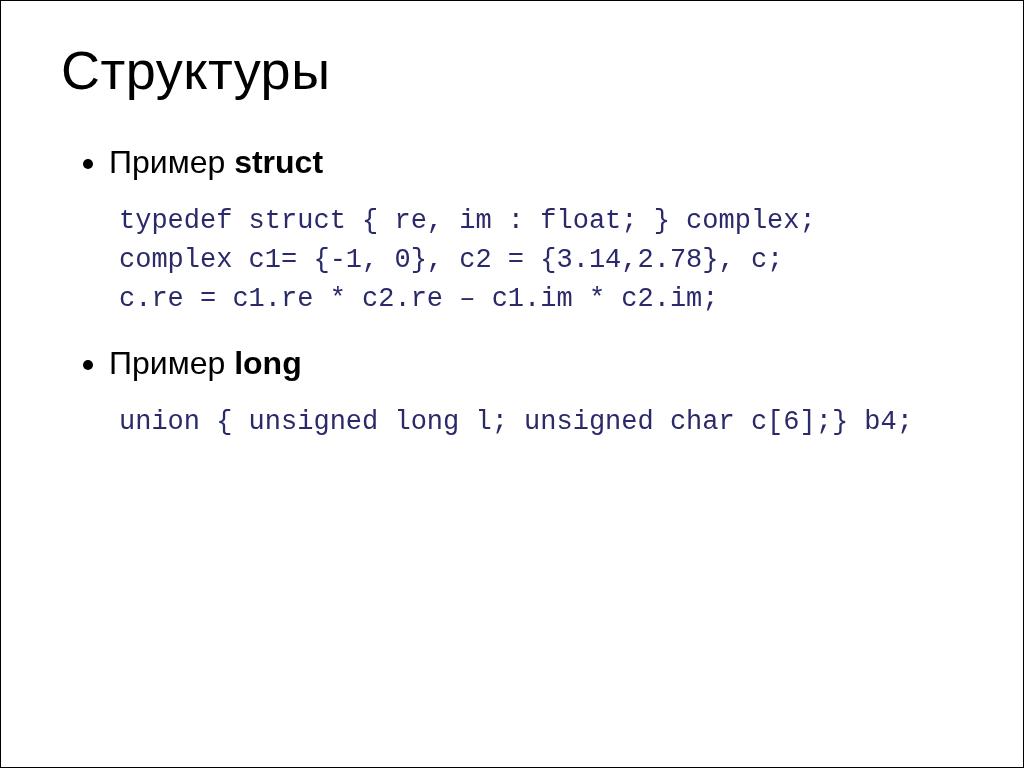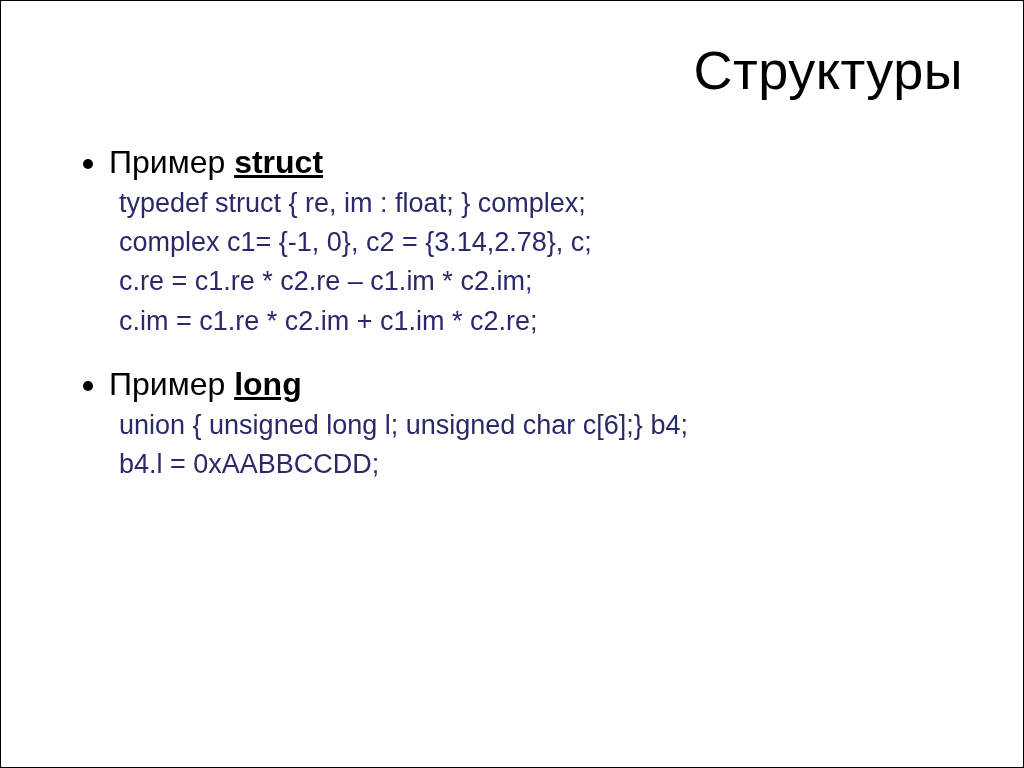--- a/index.html
+++ b/index.html
@@ -13,44 +13,44 @@
   }
   .slide {
     box-sizing: border-box;
     width: 1024px;
     height: 768px;
     border: 1px solid #000;
     padding: 28px 60px 40px 60px;
     position: relative;
   }
   .title {
-    text-align: right;
+    text-align: left;
     font-size: 54px;
     font-weight: 400;
     margin: 10px 0 40px 0;
     letter-spacing: 0.5px;
   }
   ul.outer {
     list-style: disc;
     margin: 0;
     padding-left: 48px;
   }
   ul.outer > li {
     font-size: 32px;
     color: #000;
     margin-bottom: 4px;
     line-height: 1.35;
   }
   .kw {
-    text-decoration: underline;
     font-weight: bold;
   }
   .code-block {
-    margin: 0 0 22px 0;
+    margin: 18px 0 22px 0;
     padding-left: 10px;
+    font-family: Liberation Mono, monospace;
   }
   .code-line {
     font-size: 27px;
     color: #2a2a6a;
     line-height: 1.45;
     white-space: nowrap;
   }
   .plain {
     color: #000;
   }
@@ -63,27 +63,25 @@
   <h1 class="title">Структуры</h1>
 
   <ul class="outer">
 
     <li>
       <span>Пример </span><span class="kw">struct</span>
       <div class="code-block">
         <div class="code-line">typedef struct { re, im : float; } complex;</div>
         <div class="code-line">complex c1= {-1, 0}, c2 = {3.14,2.78}, c;</div>
         <div class="code-line">c.re = c1.re * c2.re – c1.im * c2.im;</div>
-        <div class="code-line">c.im = c1.re * c2.im + c1.im * c2.re;</div>
       </div>
     </li>
 
     <li>
       <span>Пример </span><span class="kw">long</span>
       <div class="code-block">
         <div class="code-line">union { unsigned long l; unsigned char c[6];} b4;</div>
-        <div class="code-line">b4.l = 0xAABBCCDD;</div>
       </div>
     </li>
 
   </ul>
 
 </div>
 
 </body></html>

